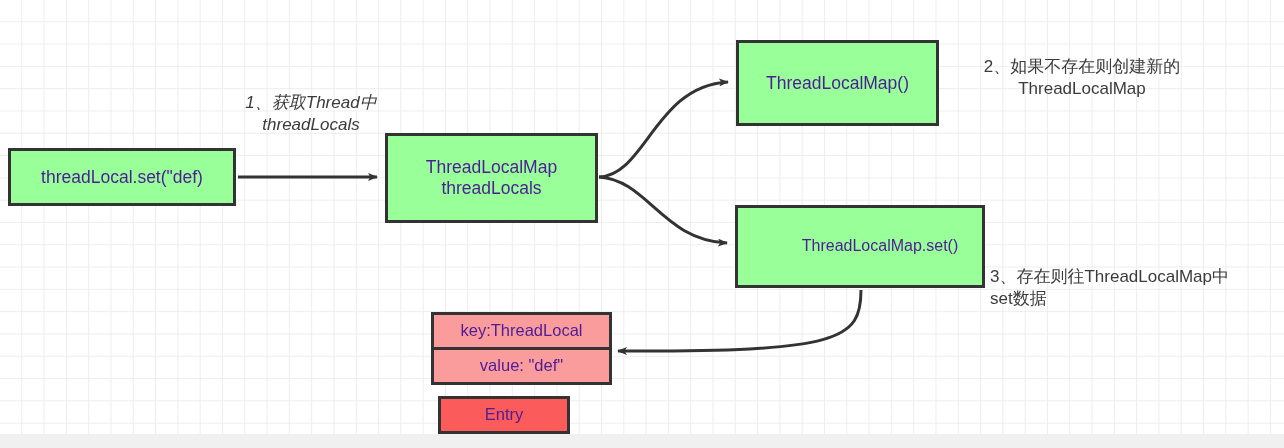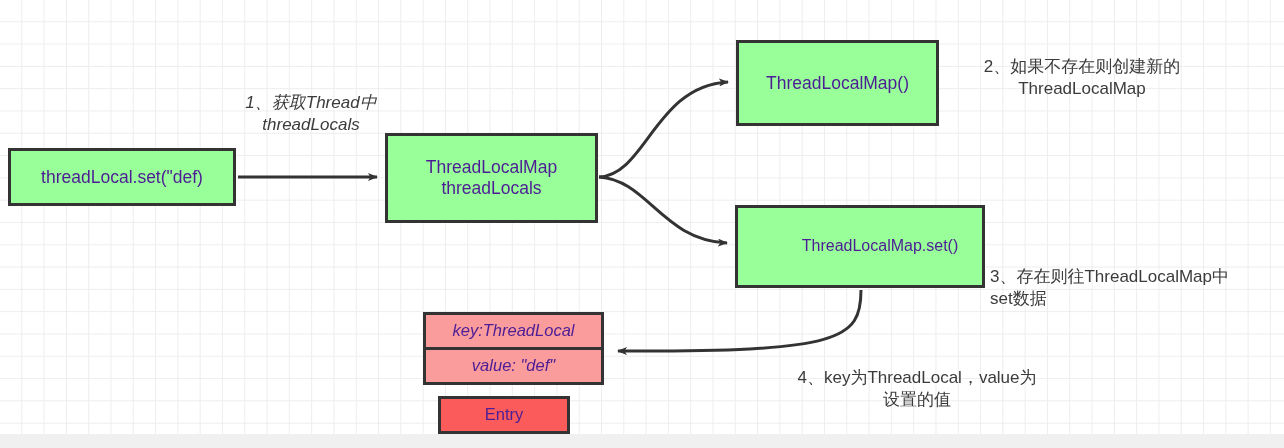--- a/index.html
+++ b/index.html
@@ -82,25 +82,24 @@
 
   #entry-table {
     position: absolute;
     left: 423px;
     top: 312px;
     width: 181px;
   }
   #entry-table .row-key,
   #entry-table .row-value {
     position: absolute;
-    left: 0;
+    left: 8px;
     width: 181px;
     height: 38px;
     font-size: 16.5px;
-    font-style: italic;
   }
   #entry-table .row-key   { top: 0px; }
   #entry-table .row-value { top: 35px; }
   #entry-table .entry {
     position: absolute;
     left: 15px;
     top: 84px;
     width: 132px;
     height: 38px;
     font-size: 16.5px;
@@ -168,17 +167,15 @@
 
   <div class="annotation" id="label-step-1">1、获取Thread中
 threadLocals</div>
 
   <div class="annotation" id="label-step-2">2、如果不存在则创建新的
 ThreadLocalMap</div>
 
   <div class="annotation" id="label-step-3">3、存在则往ThreadLocalMap中
 set数据</div>
 
-  <div class="annotation" id="label-step-4">4、key为ThreadLocal，value为
-设置的值</div>
 
   <div id="bottom-strip"></div>
 </div>
 
 </body></html>

